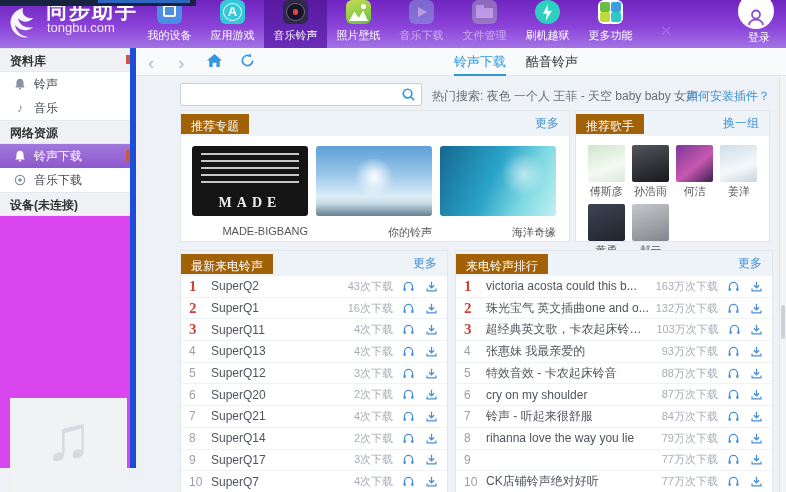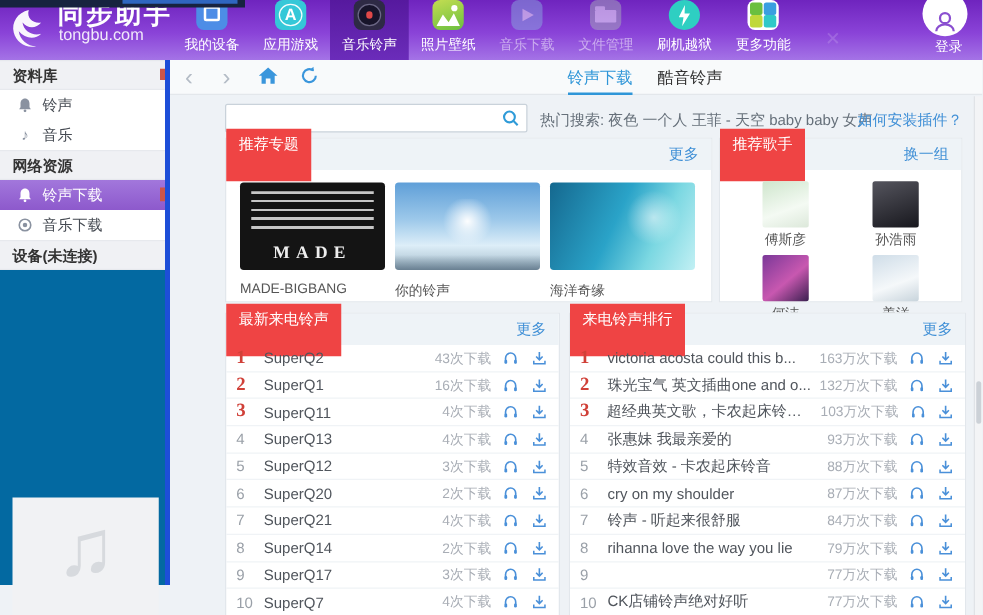--- a/index.html
+++ b/index.html
@@ -24,21 +24,21 @@
 .ni-music{background:#2e2a45}.ni-music .disc{position:absolute;inset:3px;border-radius:50%;background:#17142a;border:1px solid #6a6684}.ni-music .disc:after{content:'';position:absolute;inset:34%;border-radius:50%;background:#e04848}
 .ni-photo{background:linear-gradient(160deg,#c4dd52,#6abf3f)}.ni-photo .mtn{position:absolute;left:3px;right:3px;bottom:3px;height:11px;background:#fff;clip-path:polygon(0 100%,28% 15%,52% 70%,74% 5%,100% 100%)}.ni-photo .sun{position:absolute;right:5px;top:4px;width:5px;height:5px;border-radius:50%;background:#fff}
 .ni-video{background:#8aa8e0}.ni-video .play{position:absolute;left:9px;top:7px;border-left:9px solid #fff;border-top:5.5px solid transparent;border-bottom:5.5px solid transparent}
 .ni-file{background:#a8aeba}.ni-file .fold{position:absolute;left:4px;right:4px;top:8px;bottom:6px;background:#fff;border-radius:1px}.ni-file .fold:before{content:'';position:absolute;left:0;top:-3px;width:8px;height:3px;background:#fff;border-radius:1px 1px 0 0}
 .ni-jail{background:#2ecfc2;border-radius:50%}.ni-jail .bolt{position:absolute;left:8px;top:4px;width:9px;height:17px;background:#fff;clip-path:polygon(55% 0,0 58%,42% 58%,30% 100%,100% 40%,52% 40%)}
 .ni-more{background:#fff}.ni-more .g{position:absolute;width:10px;height:10px;border-radius:2px}.ni-more .g1{left:2px;top:2px;background:#6abf3f}.ni-more .g2{right:2px;top:2px;background:#3a9fe0}.ni-more .g3{left:2px;bottom:2px;background:#c0d83a}.ni-more .g4{right:2px;bottom:2px;background:#2fc8c8}
 .xmark{position:absolute;left:660px;top:22px;color:rgba(255,255,255,.16);font-size:15px}
 .avatar{position:absolute;right:12px;top:-7px;width:36px;height:36px;background:#fff;border-radius:50%;display:flex;align-items:flex-end;justify-content:center;cursor:pointer}
 .login-label{position:absolute;right:16px;top:30px;color:#fff;font-size:11px;cursor:pointer}
 
-.sidebar{position:absolute;left:0;top:48px;width:136px;height:420px;background:#0369a1;border-right:4px solid #1d4ed8}
+.sidebar{position:absolute;left:0;top:48px;width:136px;height:420px;background:#d946ef;border-right:6px solid #1d4ed8}
 .sgroup-h{height:24px;line-height:24px;padding-left:10px;font-weight:bold;color:#333;background:#f0f1f4;border-bottom:1px solid #e7e9ed;border-top:1px solid #e7e9ed}
 .sitem{height:24px;display:flex;align-items:center;padding-left:13px;color:#454a52;cursor:pointer;background:#fff}
 .sitem .sic{width:14px;margin-right:7px;color:#8a92a0;display:flex;justify-content:center;font-size:12px;line-height:1}
 .sitem.active{background:linear-gradient(180deg,#a277dc,#8d59cc);color:#fff}
 .sitem.active .sic{color:#fff}
 .rmark{position:absolute;right:0;width:4px;background:#cc5548}
 .ph-card{position:absolute;left:10px;top:350px;width:117px;height:104px;background:#f1f2f4;text-align:center;overflow:hidden}
 .ph-card .bignote{font-size:64px;color:#d7dade;line-height:1.25}
 
 .toolbar{position:absolute;left:136px;top:48px;width:650px;height:28px;background:#f8fafb;border-bottom:1px solid #e3e7eb}
@@ -49,37 +49,37 @@
 .tab.active{color:#2f96d8;box-shadow:inset 0 -2px 0 #2f96d8}
 
 .content{position:absolute;left:136px;top:77px;width:650px;height:415px;background:#eef2f6}
 .sbox{position:absolute;left:44px;top:6px;width:242px;height:23px;background:#fff;border:1px solid #c9d2da;border-radius:2px}
 .sbox input{position:absolute;left:6px;top:1px;width:208px;height:19px;border:0;outline:none;font-size:12px;background:transparent}
 .sbox .mag{position:absolute;right:5px;top:3px;cursor:pointer}
 .hot{position:absolute;left:296px;top:11px;color:#66707a;white-space:nowrap}
 .plugin{position:absolute;right:16px;top:11px;color:#3f8fd6;cursor:pointer}
 .card{position:absolute;background:#fff;border:1px solid #e2e7ec}
 .chead{height:25px;display:flex;align-items:center;background:#eef3f7}
-.badge{height:42px;line-height:25px;padding:0 10px;background:#ef4444;color:#fff;font-size:12px}
+.badge{height:20px;line-height:25px;padding:0 10px;background:#a16207;color:#fff;font-size:12px}
 .more{margin-left:auto;padding-right:10px;color:#3f8fd6;cursor:pointer}
 
 .topics-body{display:flex;padding:10px 11px 0;gap:8px}
 .topic{width:116px;cursor:pointer}
 .cover{height:70px;border-radius:3px;position:relative;overflow:hidden}
-.tname{text-align:left;margin-top:9px;color:#555;font-size:11px}
+.tname{text-align:right;margin-top:9px;color:#555;font-size:11px}
 .cv-made{background:#141414}
 .cv-made .stripes{position:absolute;left:8%;right:8%;top:10%;height:46%;background:repeating-linear-gradient(180deg,#e6e6e6 0 2px,transparent 2px 7px);opacity:.85}
 .cv-made .mtxt{position:absolute;bottom:7%;width:100%;text-align:center;color:#eee;font-family:"Liberation Serif",serif;font-weight:bold;letter-spacing:5px;font-size:14px}
 .cv-name{background:linear-gradient(180deg,#5f9fd8 0%,#9cc8ea 42%,#ddeef8 72%,#9fb8c8 100%)}
 .cv-name:after{content:'';position:absolute;left:28%;top:18%;width:44%;height:52%;background:radial-gradient(circle,rgba(255,255,255,.98) 0%,rgba(255,255,255,0) 62%)}
 .cv-name:before{content:'';position:absolute;left:0;right:0;bottom:0;height:12px;background:linear-gradient(180deg,rgba(40,60,80,0),rgba(40,60,80,.45))}
 .cv-moana{background:linear-gradient(115deg,#15688f 0%,#2aa3c8 45%,#7cd8e2 72%,#c2f0f4 100%)}
 .cv-moana:after{content:'';position:absolute;right:6%;top:10%;width:45%;height:60%;background:radial-gradient(circle,rgba(255,255,255,.55) 0%,rgba(255,255,255,0) 65%)}
 
-.singers-body{display:grid;grid-template-columns:repeat(2,1fr);padding:4px 8px 0}
+.singers-body{display:grid;grid-template-columns:repeat(4,1fr);padding:4px 8px 0}
 .singer{text-align:center;cursor:pointer}
 .sphoto{width:37px;height:37px;margin:5px auto 2px;border-radius:2px}
 .sname{font-size:11px;color:#555}
 .s1{background:linear-gradient(160deg,#cfe6cd,#f4faf3 60%,#dce8da)}
 .s2{background:linear-gradient(140deg,#7a3898,#c858b0 55%,#3a2050)}
 .s3{background:linear-gradient(160deg,#55555e,#17171d)}
 .s4{background:linear-gradient(160deg,#cfdde8,#f5f8fa 60%,#c8d4dc)}
 .s5{background:linear-gradient(160deg,#3c4452,#20242e)}
 .s6{background:linear-gradient(160deg,#c4c8cc,#83878d)}
 

